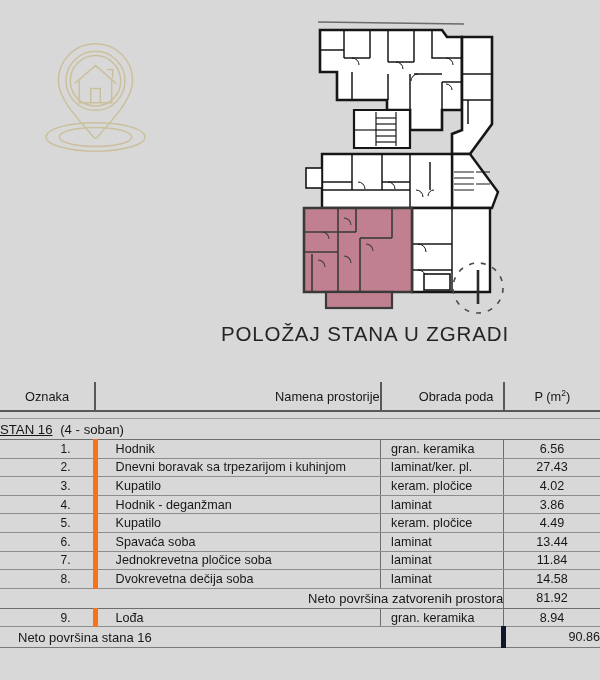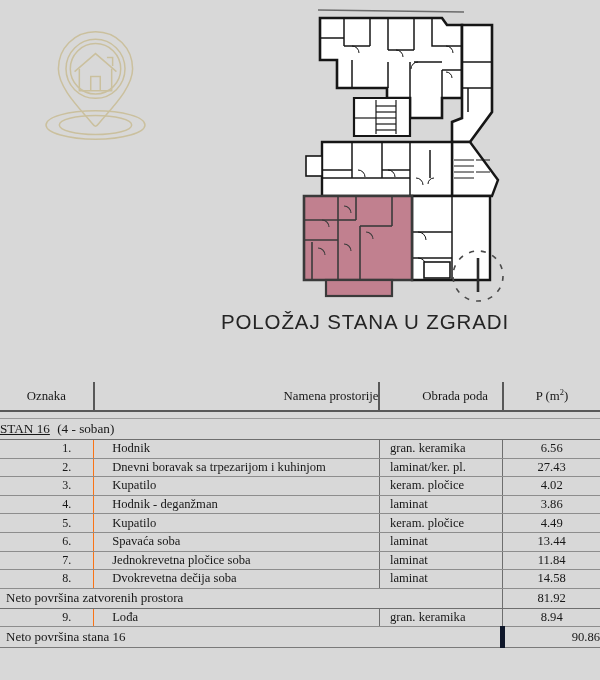--- a/index.html
+++ b/index.html
@@ -12,21 +12,21 @@
     background: #d8d8d8;
     font-family: "Liberation Sans", sans-serif;
     overflow: hidden;
     position: relative;
     color: #1c1c1c;
   }
 
   
   #plan-area {
     position: absolute;
-    left: 0; top: 0;
+    left: 0; top: 12px;
     width: 600px; height: 382px;
     background: #d8d8d8;
   }
 
   #logo {
     position: absolute;
     left: 38px; top: 26px;
     width: 115px; height: 118px;
     opacity: .62;
   }
@@ -49,21 +49,20 @@
     color: #242424;
     font-family: "Liberation Sans", sans-serif;
   }
 
   
   #table-wrap {
     position: absolute;
     left: 0; top: 382px;
     width: 600px;
     background: #d8d8d8;
-    font-family: Liberation Serif, serif;
   }
   table.spec {
     border-collapse: collapse;
     width: 600px;
     font-size: 12.6px;
     color: #171717;
   }
   table.spec td, table.spec th {
     padding: 0;
     vertical-align: middle;
@@ -88,30 +87,30 @@
     border-bottom: 1px solid #6e6e6e;
     padding-left: 8px;
     font-size: 13.2px;
   }
   .group-row .g-inner { display: inline-block; }
   .group-row .g-name { text-decoration: underline; }
   .group-row .g-sub { margin-left: 4px; }
 
   .item-row td { height: 17.6px; border-bottom: 1px solid #8d8d8d; }
   .item-row td.c-ozn { width: 82px; text-align: right; padding-right: 22px; font-size: 12px; }
-  .item-row td.c-nam { width: 306px; padding-left: 18px; border-left: 1px solid #f97316; }
+  .item-row td.c-nam { width: 306px; padding-left: 18px; border-left: 5px solid #f97316; }
   .item-row td.c-obr { width: 104px; padding-left: 10px; border-left: 1px solid #6e6e6e; }
   .item-row td.c-pov { width: 108px; text-align: center; border-left: 1px solid #6e6e6e; }
 
-  .total-row td { height: 19px; border-bottom: 1px solid #6e6e6e; }
+  .total-row td { height: 19px; border-bottom: 1px solid #6e6e6e; text-align: right; }
   .total-row td.c-label { padding-left: 6px; font-size: 13px; }
   .total-row td.c-pov { width: 108px; text-align: center; border-left: 1px solid #6e6e6e; }
 
   .sum-row td { height: 20px; border-bottom: 1px solid #7a7a7a; }
-  .sum-row td.c-label { padding-left: 6px; font-size: 13px; }
+  .sum-row td.c-label { padding-left: 18px; font-size: 13px; }
   .sum-row td.c-pov { width: 108px; text-align: right; border-left: 5px solid #0f172a; }
 
   .sup { font-size: 8.5px; vertical-align: super; }
 </style>
 </head>
 <body>
 
 <div id="plan-area">
 
   <svg id="logo" viewBox="0 0 120 124">

